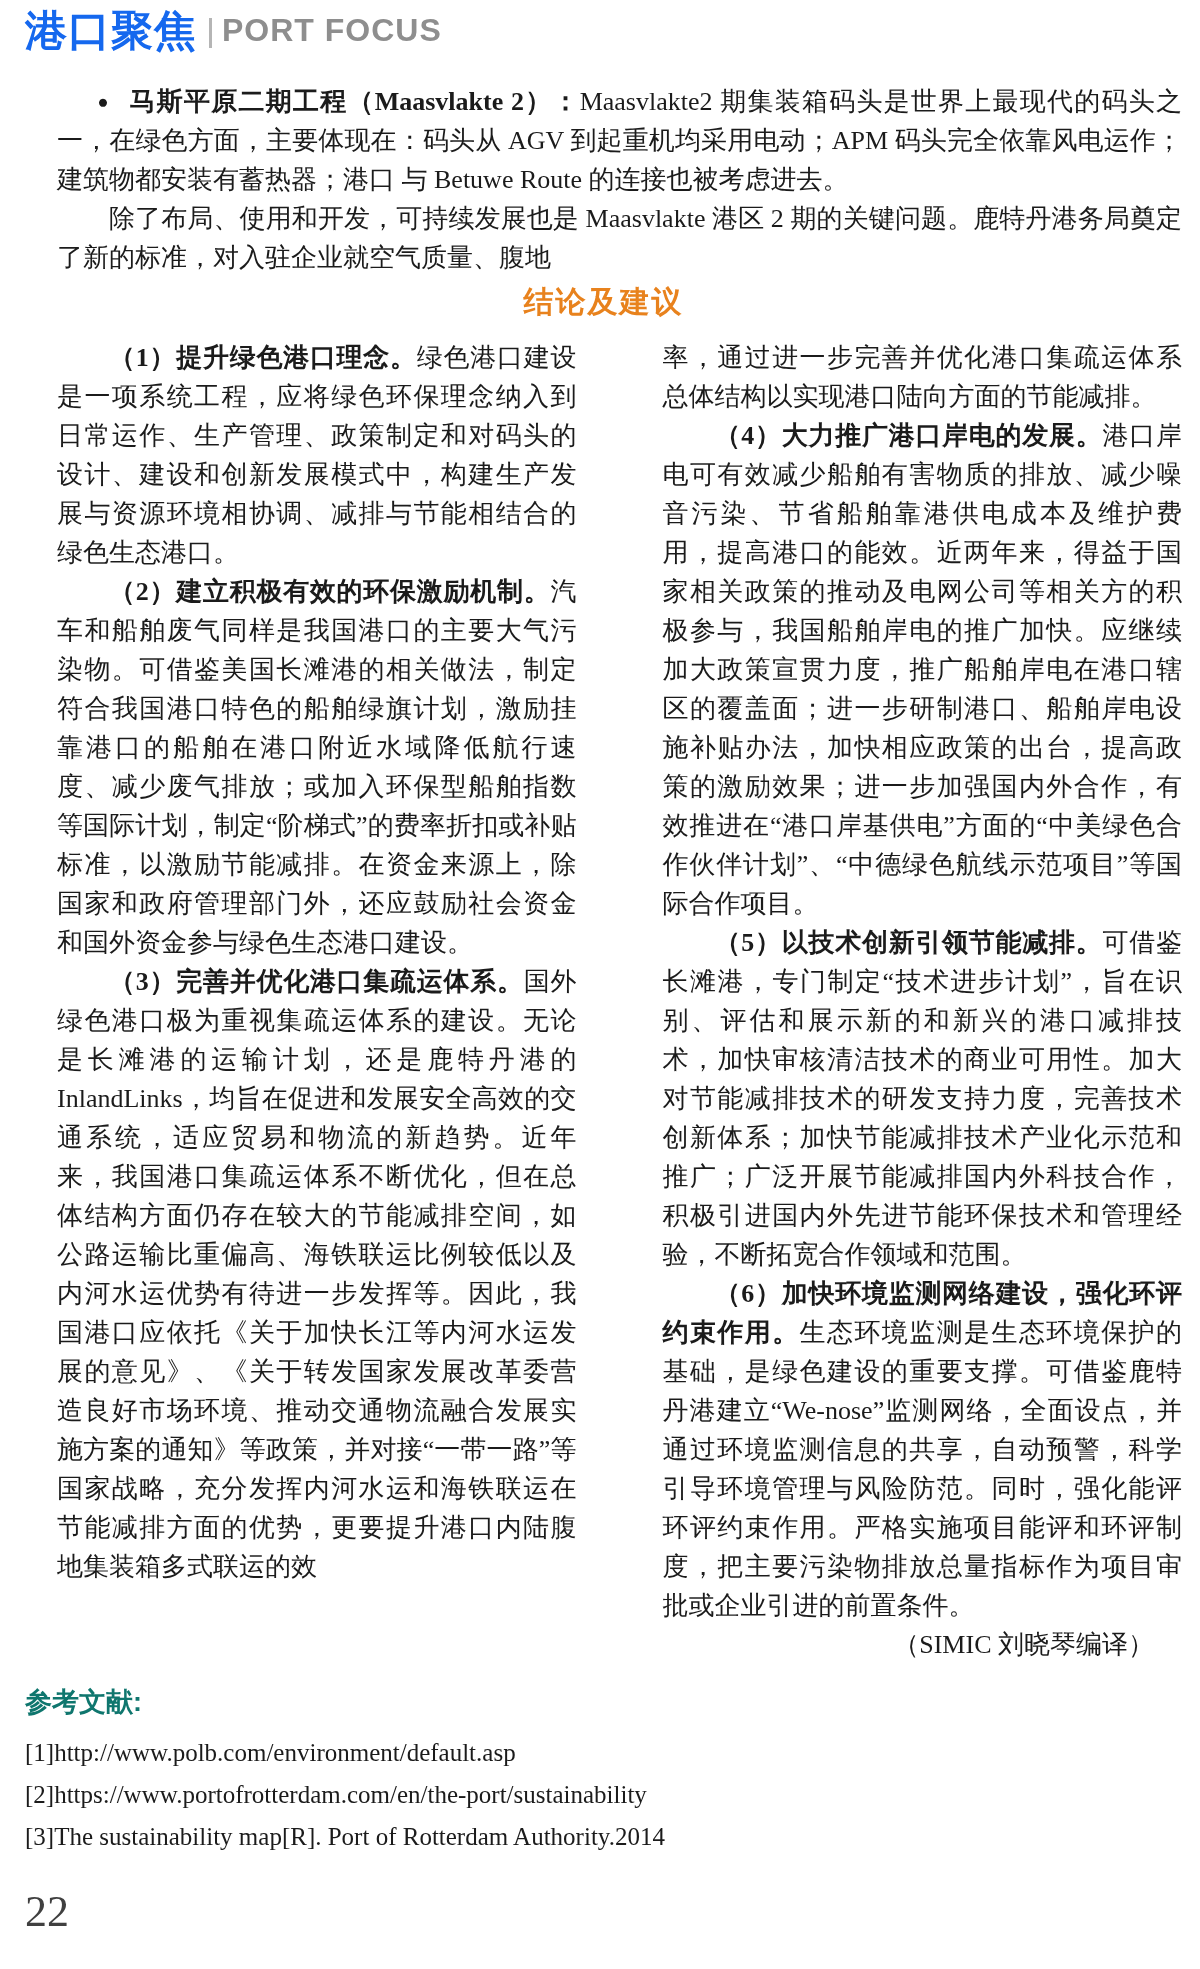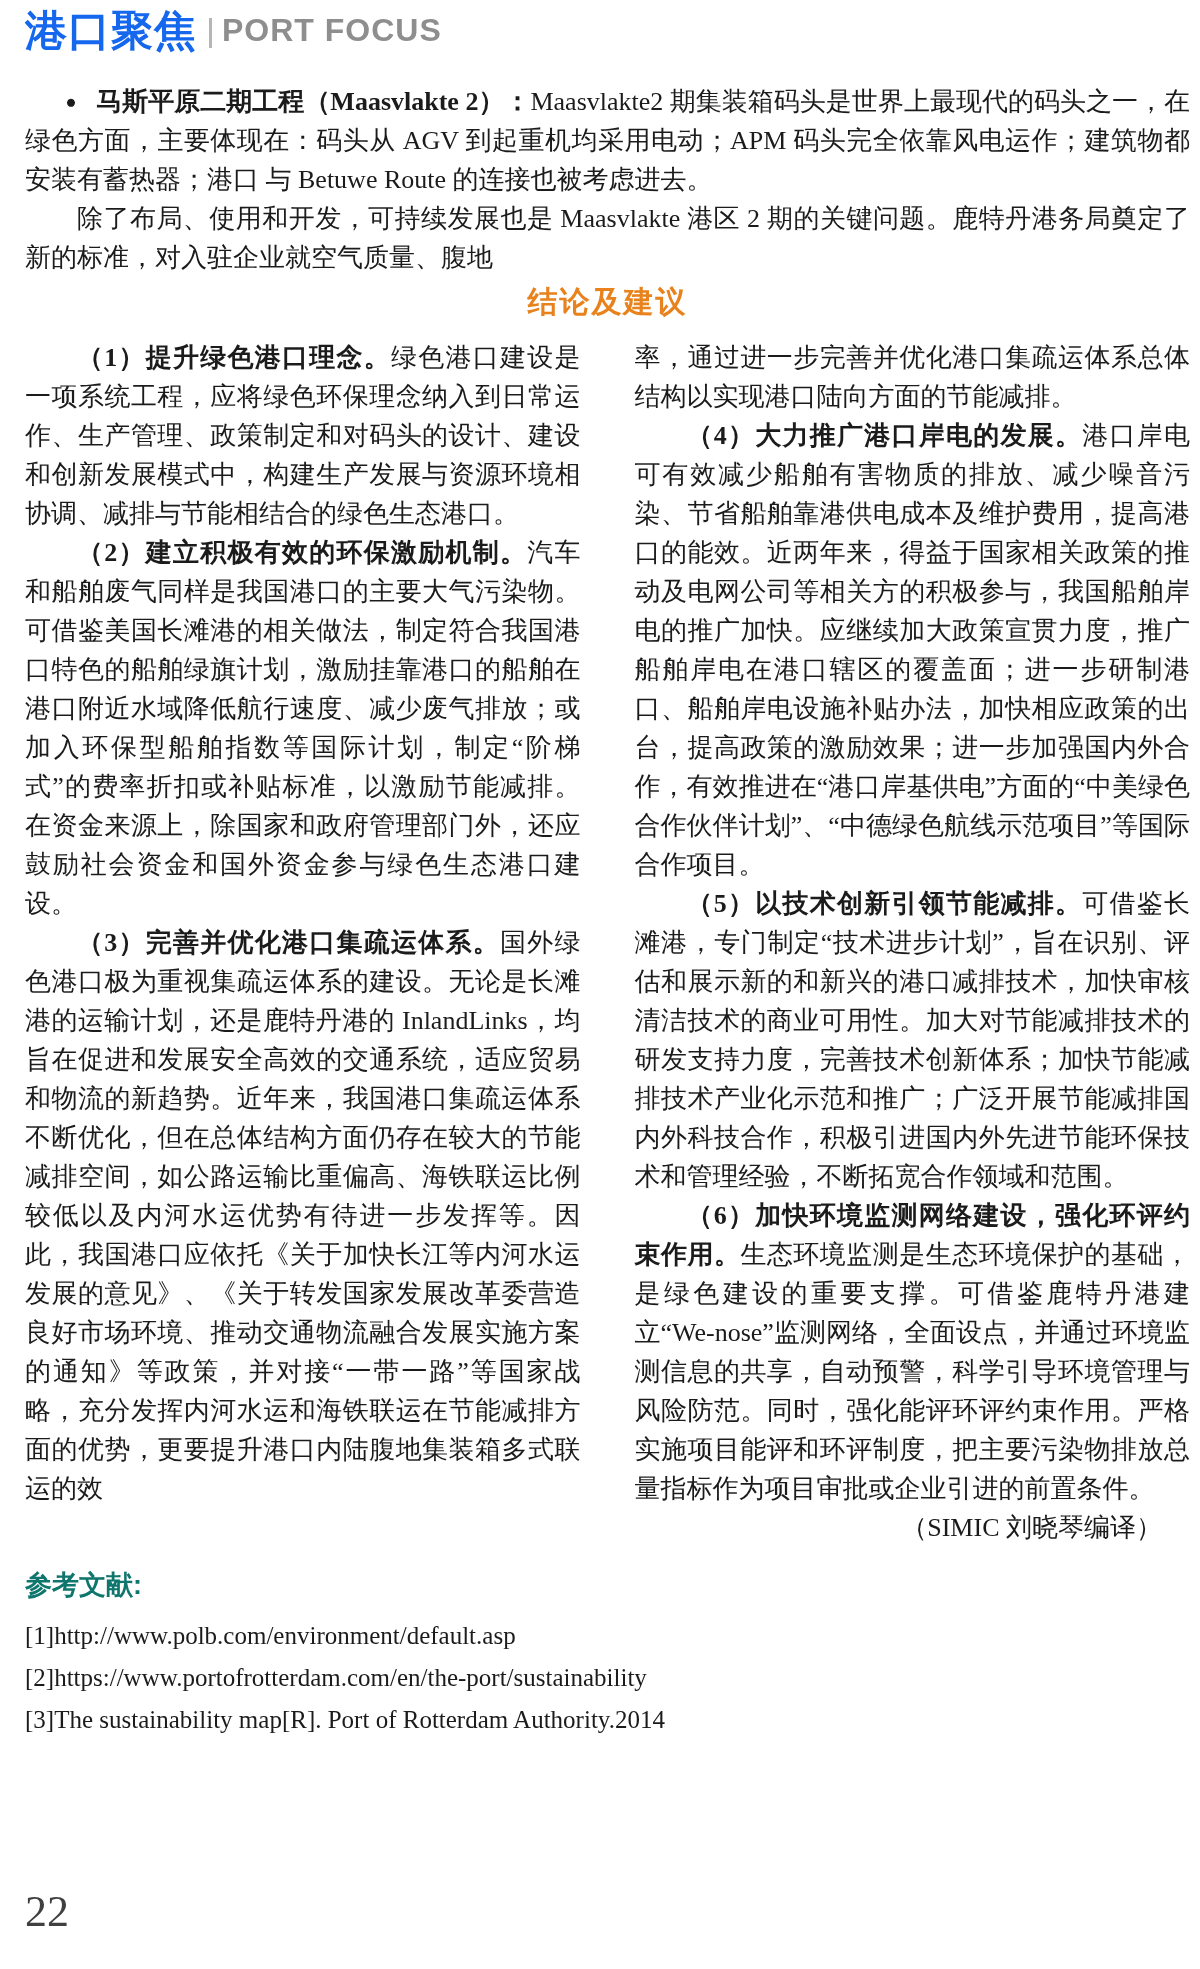--- a/index.html
+++ b/index.html
@@ -1,21 +1,21 @@
 <!DOCTYPE html>
 <html><head>
 <meta charset="utf-8">
 <style>
   html, body { margin: 0; padding: 0; background: #ffffff; }
   .page {
     position: relative;
     width: 1200px;
     height: 1969px;
     box-sizing: border-box;
-    padding: 8px 10px 0 25px;
+    padding: 8px 18px 0 25px;
     overflow: hidden;
     background: #ffffff;
     font-family: "Liberation Serif", "DejaVu Serif", serif;
     color: #1b1b1b;
   }
   .masthead {
     display: flex;
     align-items: flex-end;
     margin-bottom: 28px;
     font-family: "Liberation Sans", "DejaVu Sans", sans-serif;
@@ -34,21 +34,21 @@
     margin: 0 10px 6px 12px;
   }
   .title-en {
     color: #8e8e8e;
     font-weight: bold;
     font-size: 32px;
     letter-spacing: 1px;
     margin-bottom: 5px;
   }
   .two-col { display: flex; gap: 54px; }
-  .col { flex: 1 1 0; min-width: 0; }
+  .col { flex: 1 1 0; min-width: 0; margin-left: 32px; }
   .para {
     margin: 0;
     font-size: 26px;
     line-height: 39px;
     text-align: justify;
   }
   .indent { text-indent: 2em; }
   .bullet-para { text-indent: 1.55em; }
   .bullet-glyph { font-size: 0.72em; margin-right: 1.05em; vertical-align: 2px; }
   .lead { font-weight: bold; }

